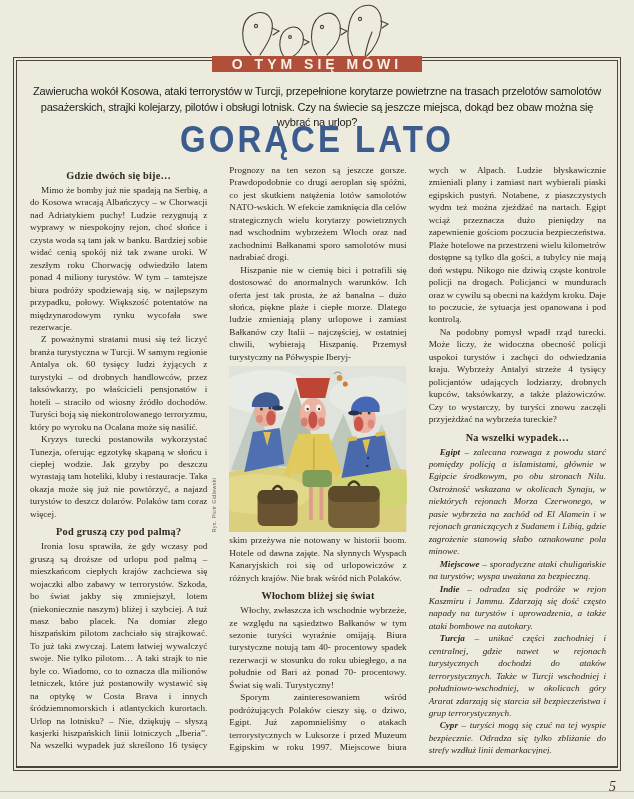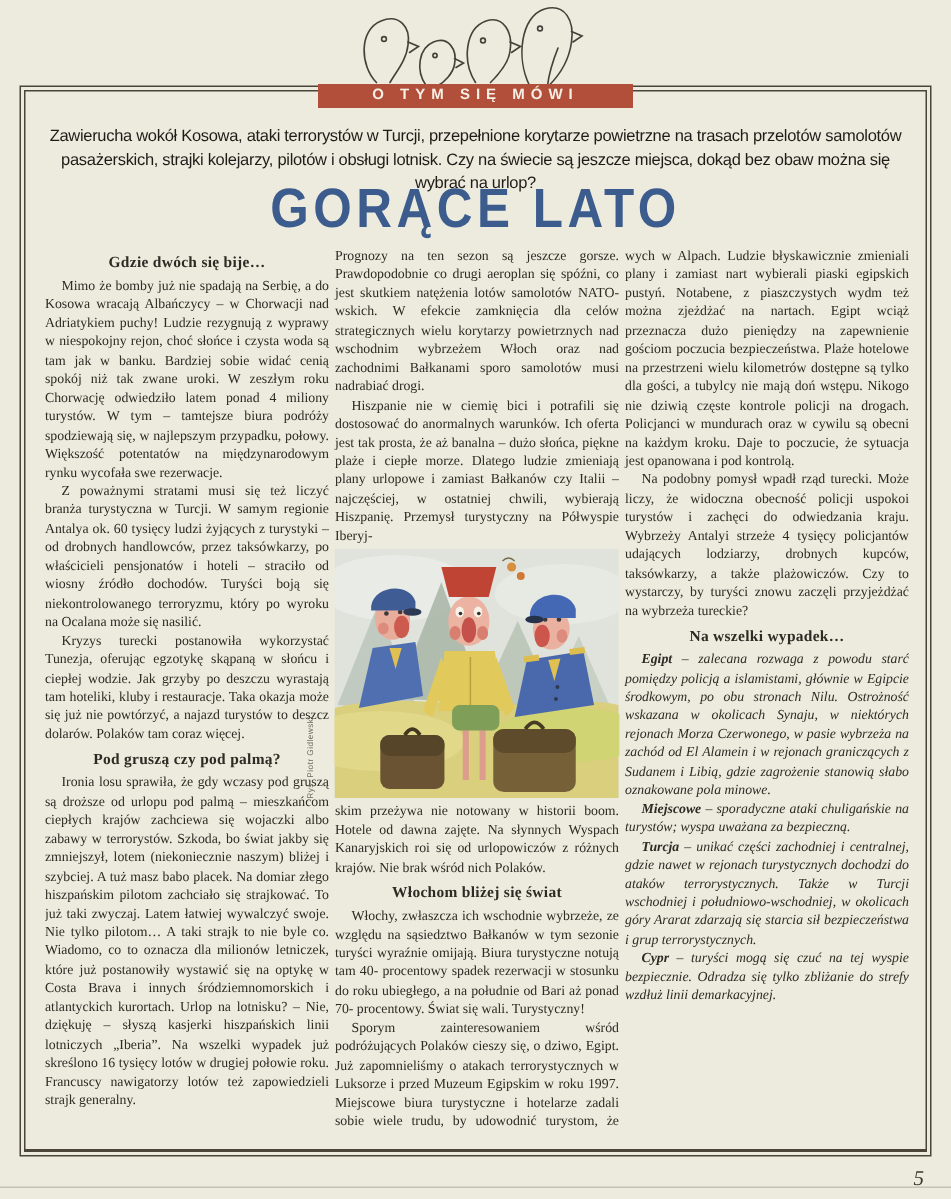--- a/index.html
+++ b/index.html
@@ -13,38 +13,38 @@
   .frame-outer{position:absolute;left:13px;right:13px;top:57px;bottom:28px;border:1px solid #4a443a;z-index:0;}
   .frame-inner{position:absolute;inset:2px;border:1px solid #4a443a;border-bottom-width:2px;}
   .bottom-edge{position:absolute;left:0;right:0;bottom:7px;height:1px;background:#c6c2b4;}
 
   
   .sketch{position:absolute;top:2px;left:50%;transform:translateX(-50%);width:176px;height:56px;z-index:2;}
   .banner{
     position:absolute;top:56px;left:50%;transform:translateX(-50%);
     width:210px;height:16px;line-height:16px;background:#b24f3a;
     color:#f6efe3;font-family:"Liberation Sans",sans-serif;font-weight:bold;
-    font-size:10px;letter-spacing:4px;text-align:center;z-index:2;
+    font-size:14px;letter-spacing:4px;text-align:center;z-index:2;
   }
   .lead{
     position:absolute;top:84px;left:26px;right:26px;margin:0;text-align:center;
     font-family:"Liberation Sans",sans-serif;font-weight:normal;
     font-size:11px;line-height:15.5px;letter-spacing:-0.2px;color:#1f1c18;z-index:1;
   }
   .title{
     position:absolute;top:118px;left:0;right:0;margin:0;text-align:center;
     font-family:"Liberation Sans",sans-serif;font-weight:bold;
     font-size:33px;letter-spacing:3px;color:#3c5c8e;
     transform:scaleY(1.12);transform-origin:top center;z-index:1;
   }
 
   
   .columns{
     position:absolute;top:164px;left:30px;width:576px;height:590px;
-    display:flex;gap:4px;overflow:hidden;z-index:1;
+    display:flex;gap:22px;overflow:hidden;z-index:1;
   }
   .col{flex:1 1 0;font-size:9.2px;line-height:12.45px;text-align:justify;}
   .col p{margin:0;text-indent:11px;}
   .col p.noindent{text-indent:0;}
   .col h2{
     font-size:10.3px;line-height:13px;text-align:center;margin:5px 0 2px;
     font-weight:bold;letter-spacing:0.2px;
   }
   .entry{font-style:italic;}
   .entry b{}
@@ -188,19 +188,20 @@
 
   </section>
 
   <section class="col">
     <p class="noindent">wych w Alpach. Ludzie błyskawicznie zmieniali plany i zamiast nart wybierali piaski egipskich pustyń. Notabene, z piaszczystych wydm też można zjeżdżać na nartach. Egipt wciąż przeznacza dużo pieniędzy na zapewnienie gościom poczucia bezpieczeństwa. Plaże hotelowe na przestrzeni wielu kilometrów dostępne są tylko dla gości, a tubylcy nie mają doń wstępu. Nikogo nie dziwią częste kontrole policji na drogach. Policjanci w mundurach oraz w cywilu są obecni na każdym kroku. Daje to poczucie, że sytuacja jest opanowana i pod kontrolą.</p>
     <p>Na podobny pomysł wpadł rząd turecki. Może liczy, że widoczna obecność policji uspokoi turystów i zachęci do odwiedzania kraju. Wybrzeży Antalyi strzeże 4 tysięcy policjantów udających lodziarzy, drobnych kupców, taksówkarzy, a także plażowiczów. Czy to wystarczy, by turyści znowu zaczęli przyjeżdżać na wybrzeża tureckie?</p>
     <h2>Na wszelki wypadek…</h2>
 
     <p class="entry"><b>Egipt</b><i> – zalecana rozwaga z powodu starć pomiędzy policją a islamistami, głównie w Egipcie środkowym, po obu stronach Nilu. Ostrożność wskazana w okolicach Synaju, w niektórych rejonach Morza Czerwonego, w pasie wybrzeża na zachód od El Alamein i w rejonach graniczących z Sudanem i Libią, gdzie zagrożenie stanowią słabo oznakowane pola minowe.</i></p>
     <p class="entry"><b>Miejscowe</b><i> – sporadyczne ataki chuligańskie na turystów; wyspa uważana za bezpieczną.</i></p>
+    <p class="entry"><b>Indie</b><i> – odradza się podróże w rejon Kaszmiru i Jammu. Zdarzają się dość często napady na turystów i uprowadzenia, a także ataki bombowe na autokary.</i></p>
     <p class="entry"><b>Turcja</b><i> – unikać części zachodniej i centralnej, gdzie nawet w rejonach turystycznych dochodzi do ataków terrorystycznych. Także w Turcji wschodniej i południowo-wschodniej, w okolicach góry Ararat zdarzają się starcia sił bezpieczeństwa i grup terrorystycznych.</i></p>
     <p class="entry"><b>Cypr</b><i> – turyści mogą się czuć na tej wyspie bezpiecznie. Odradza się tylko zbliżanie do strefy wzdłuż linii demarkacyjnej.</i></p>
 
   </section>
 </div>
 
 <div class="pageno">5</div>
 
 </body></html>

